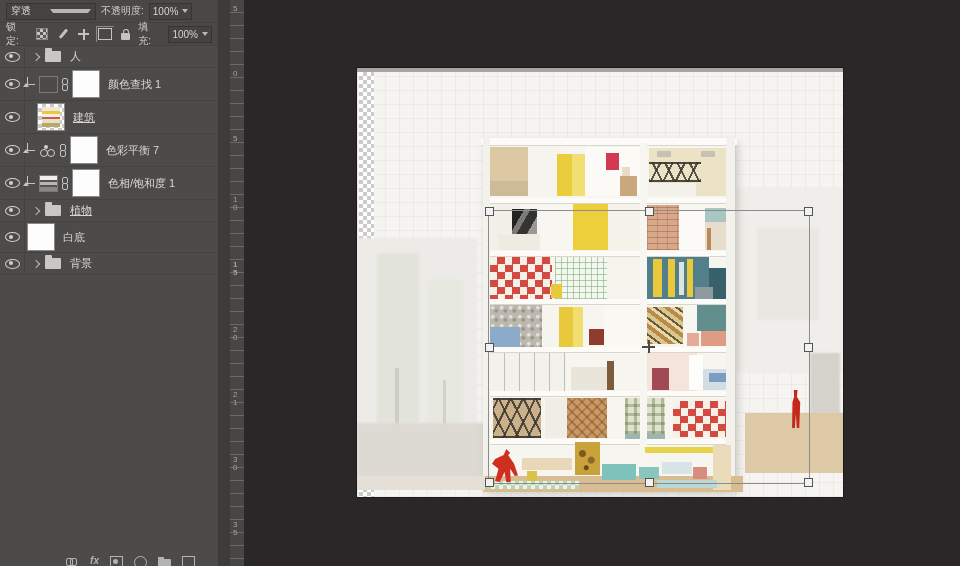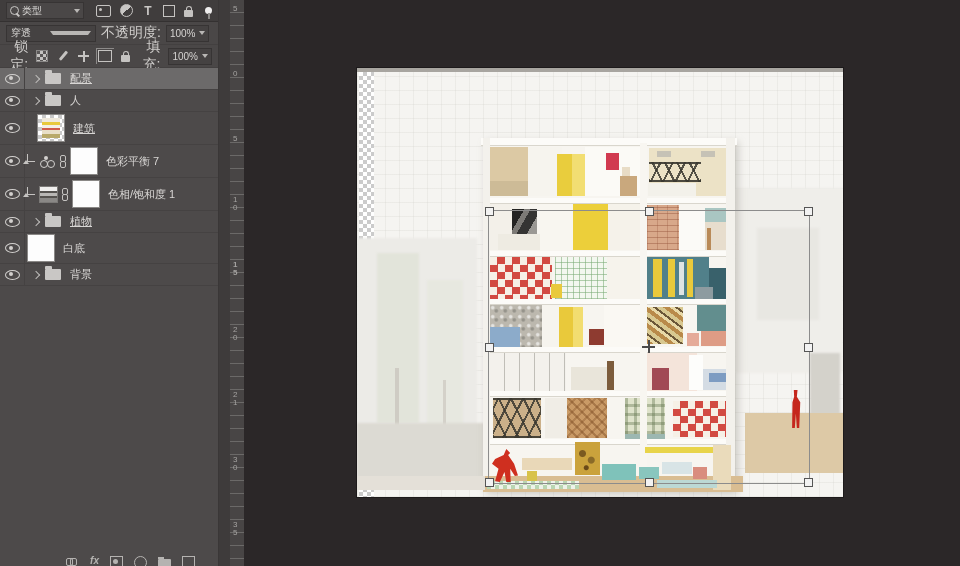--- a/index.html
+++ b/index.html
@@ -25,21 +25,21 @@
   .ico-type{width:12px;height:12px;color:#c9c7c5;font-size:12px;font-weight:bold;line-height:12px;text-align:center;}
   .ico-shape{width:10px;height:10px;border:1.4px solid #c5c3c1;}
   .ico-lock,.ico-lock-s{width:9px;height:7px;background:#c5c3c1;border-radius:1px;margin-top:5px;}
   .ico-lock::before,.ico-lock-s::before{content:"";position:absolute;left:1.5px;top:-4px;width:4px;height:5px;border:1.4px solid #c5c3c1;border-bottom:none;border-radius:3px 3px 0 0;}
   .filter-toggle{width:7px;height:7px;border-radius:50%;background:#efeeee;position:relative;margin-left:auto;}
   .filter-toggle::after{content:"";position:absolute;left:2.5px;top:6px;width:2px;height:6px;background:#8d8b89;}
   .blend-row{height:22px;display:flex;align-items:center;padding:0 6px;gap:5px;border-bottom:1px solid #434040;background:#4a4747;}
   .select-box{display:flex;align-items:center;background:#454242;border:1px solid #373434;height:15px;padding:0 4px;gap:4px;color:#d6d4d2;font-size:10px;}
   .blend-select{width:80px;}
   .blend-select span{flex:1;}
-  .mini-label{color:#cfcdcb;font-size:14px;text-align:right;}
+  .mini-label{color:#cfcdcb;font-size:10px;}
   .val-box{display:flex;align-items:center;background:#454242;border:1px solid #373434;height:15px;padding:0 3px;gap:4px;color:#d6d4d2;font-size:10px;}
   .lock-row{height:22px;display:flex;align-items:center;padding:0 6px;gap:8px;border-bottom:1px solid #434040;background:#4a4747;}
   .ico-checker{width:10px;height:10px;background:repeating-conic-gradient(#c5c3c1 0 25%,#5a5757 0 50%) 0 0/6px 6px;border:1px solid #8a8887;}
   .ico-brush{width:12px;height:12px;}
   .ico-brush::after{content:"";position:absolute;left:5px;top:0;width:2.5px;height:11px;background:#c5c3c1;transform:rotate(40deg);border-radius:1px;}
   .ico-move{width:11px;height:11px;}
   .ico-move::before{content:"";position:absolute;left:4.5px;top:0;width:2px;height:11px;background:#c5c3c1;}
   .ico-move::after{content:"";position:absolute;left:0;top:4.5px;width:11px;height:2px;background:#c5c3c1;}
   .ico-artboard{width:12px;height:10px;border:1.4px solid #c5c3c1;position:relative;}
   .ico-artboard::after{content:"";position:absolute;left:-3px;top:-3px;right:-3px;bottom:-3px;border-left:1.4px solid #c5c3c1;border-top:1.4px solid #c5c3c1;opacity:.55;}
@@ -128,36 +128,20 @@
   .h-bl{left:-4px;bottom:-4px;} .h-bm{left:50%;margin-left:-4px;bottom:-4px;} .h-br{right:-4px;bottom:-4px;}
   .ref-point{position:absolute;left:50%;top:50%;width:13px;height:13px;margin:-7px 0 0 -7px;}
   .ref-point::before{content:"";position:absolute;left:6px;top:0;width:1.5px;height:13px;background:#4a4a4a;}
   .ref-point::after{content:"";position:absolute;left:0;top:6px;width:13px;height:1.5px;background:#4a4a4a;}
 </style>
 </head>
 <body>
 
 <div class="panel">
 
-  <div class="filter-row">
-    <div class="search-box">
-      <span class="ico-search"></span>
-      <span class="search-label">类型</span>
-      <span class="chev-dn"></span>
-    </div>
-    <div class="ficons">
-
-    <span class="pico ico-img"></span>
-        <span class="pico ico-adj"></span>
-        <span class="pico ico-type">T</span>
-        <span class="pico ico-shape"></span>
-        <span class="pico ico-lock"></span>
-      </div>
-    <span class="filter-toggle"></span>
-  </div>
 
   <div class="blend-row">
     <div class="select-box blend-select">
       <span>穿透</span>
       <span class="chev-dn"></span>
     </div>
     <span class="mini-label">不透明度:</span>
     <div class="val-box">
       <span>100%</span>
       <span class="chev-dn"></span>
@@ -176,43 +160,45 @@
       </div>
     <span class="mini-label">填充:</span>
     <div class="val-box">
       <span>100%</span>
       <span class="chev-dn"></span>
     </div>
   </div>
 
   <div class="layers-list">
 
-      <div class="layer-row group selected u">
+
+      <div class="layer-row group">
         <span class="eye-col">
           <span class="eye"></span>
         </span>
         <span class="chev"></span>
 
         <span class="folder"></span>
 
-        <span class="lname">配景</span>
-      </div>
-
-      <div class="layer-row group">
-        <span class="eye-col">
-          <span class="eye"></span>
-        </span>
-        <span class="chev"></span>
-
-        <span class="folder"></span>
-
         <span class="lname">人</span>
       </div>
 
 
+      <div class="layer-row adj lut">
+        <span class="eye-col">
+          <span class="eye"></span>
+        </span>
+
+        <span class="clip"></span>
+        <span class="thumb-icon"></span>
+        <span class="chain"></span>
+        <span class="mask-thumb"></span>
+
+        <span class="lname">颜色查找 1</span>
+      </div>
 
       <div class="layer-row image u">
         <span class="eye-col">
           <span class="eye"></span>
         </span>
 
         <span class="img-thumb"></span>
 
         <span class="lname">建筑</span>
       </div>

